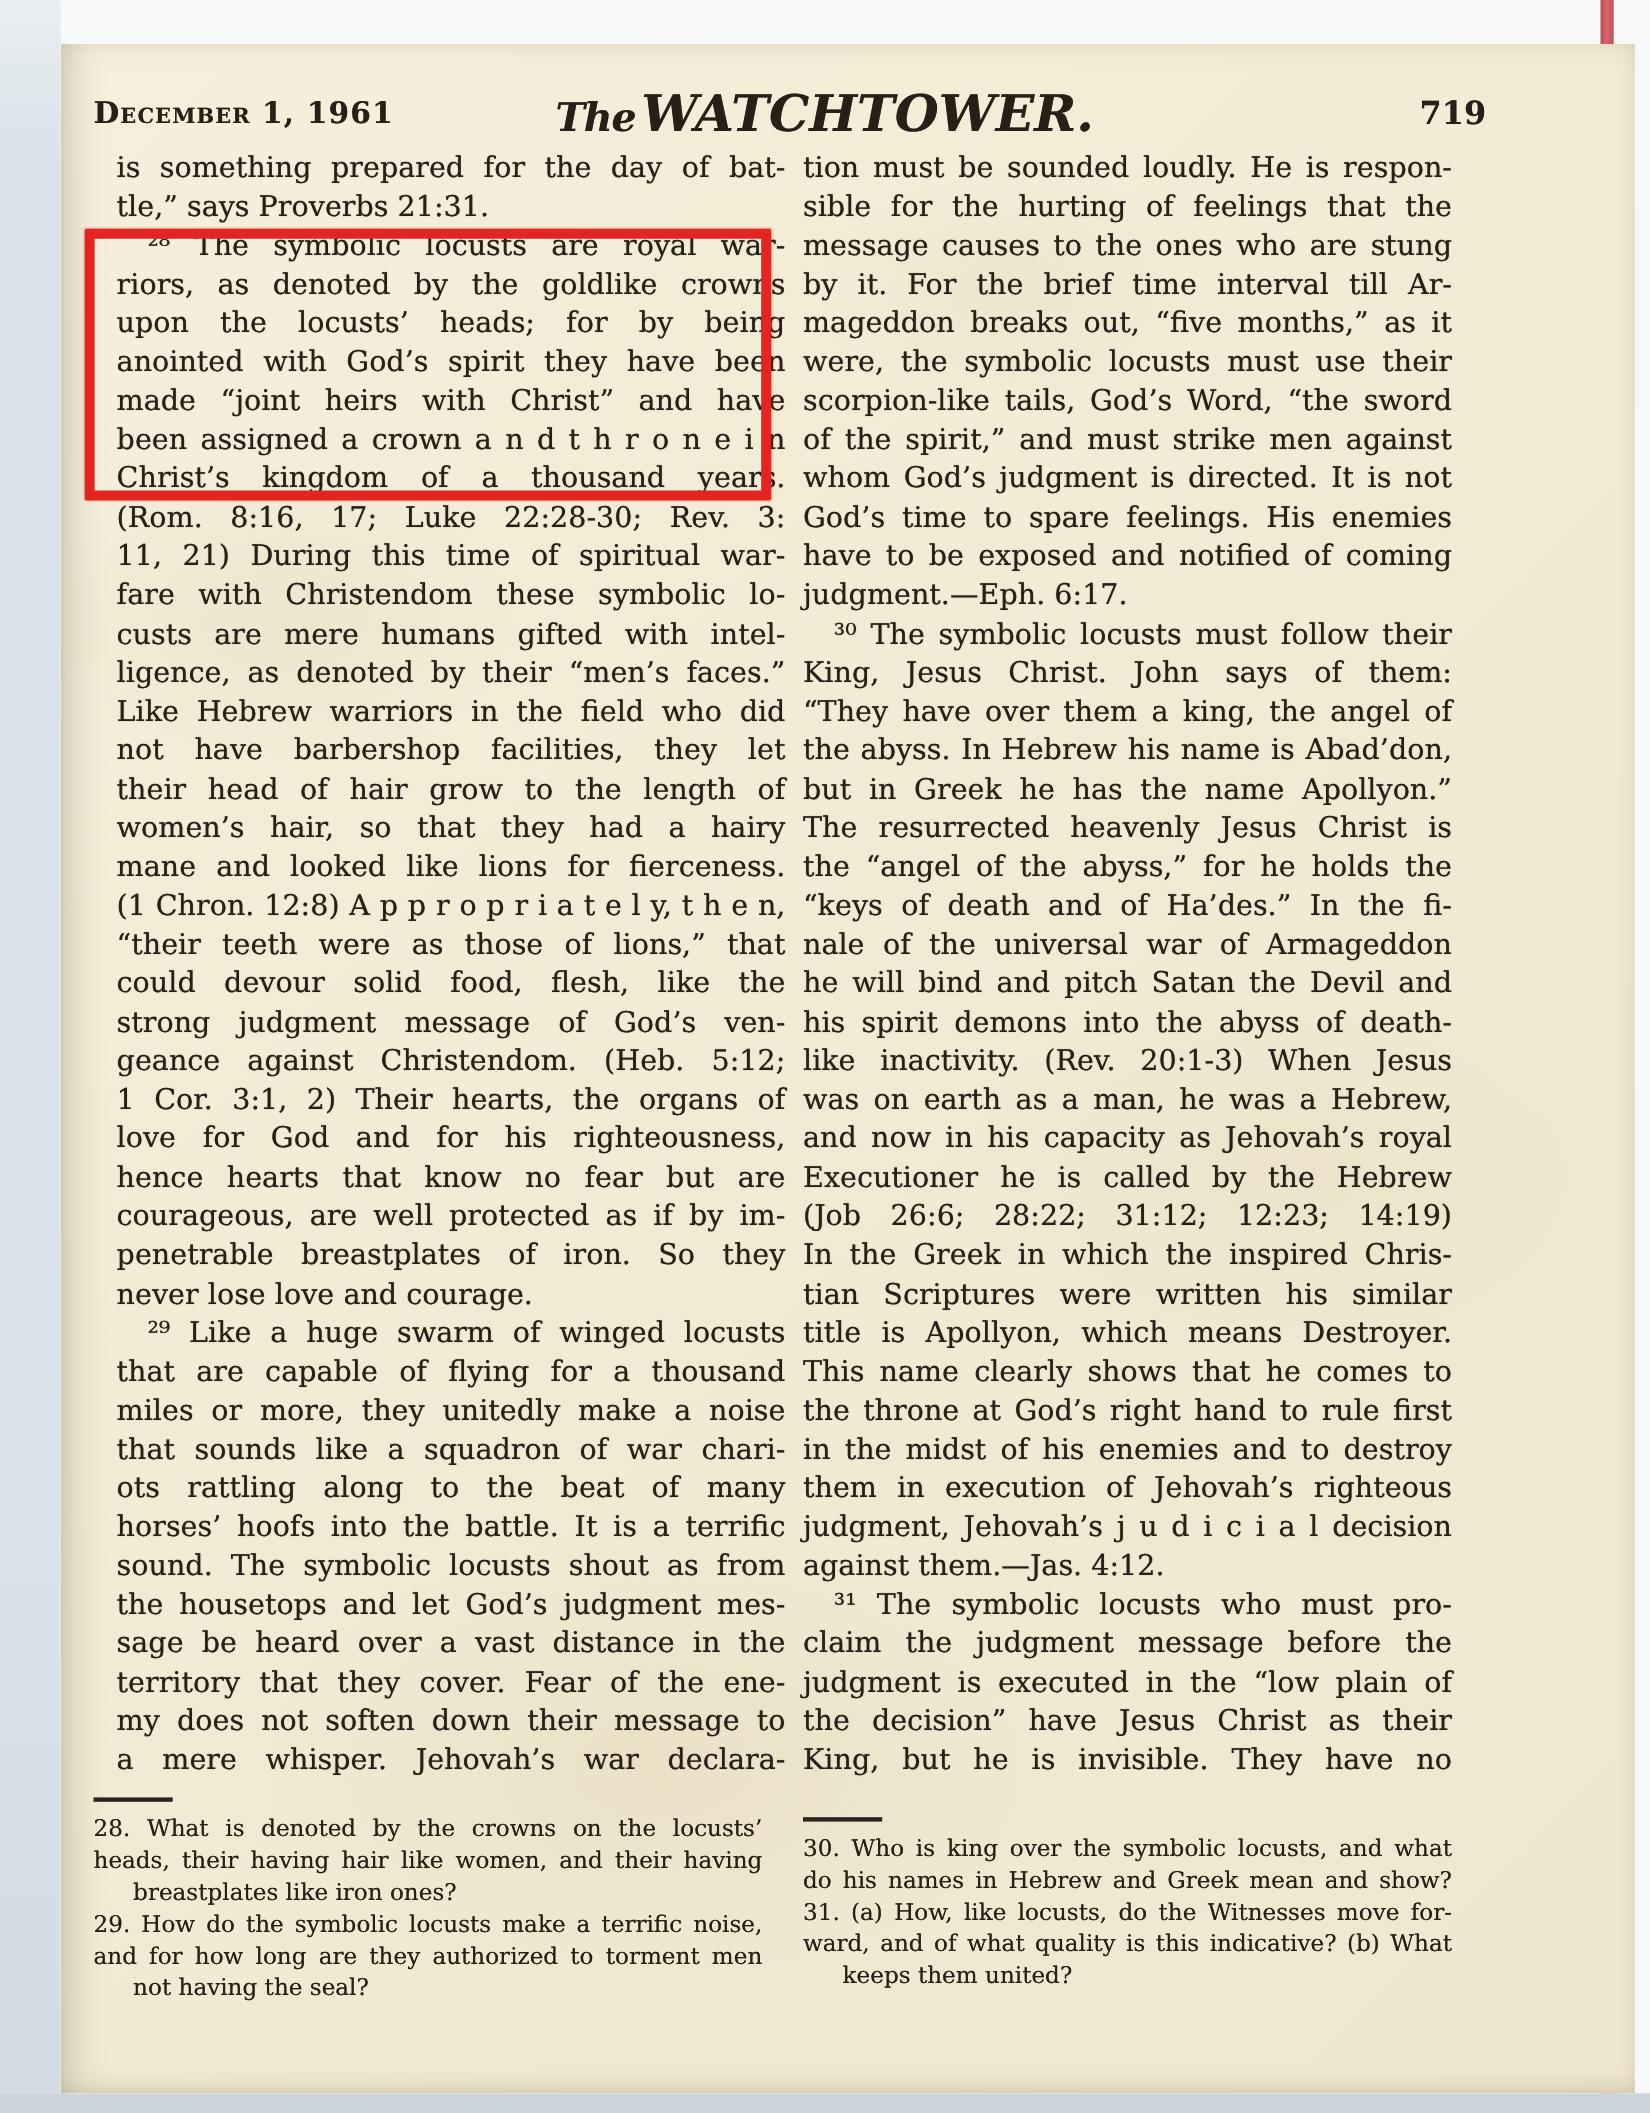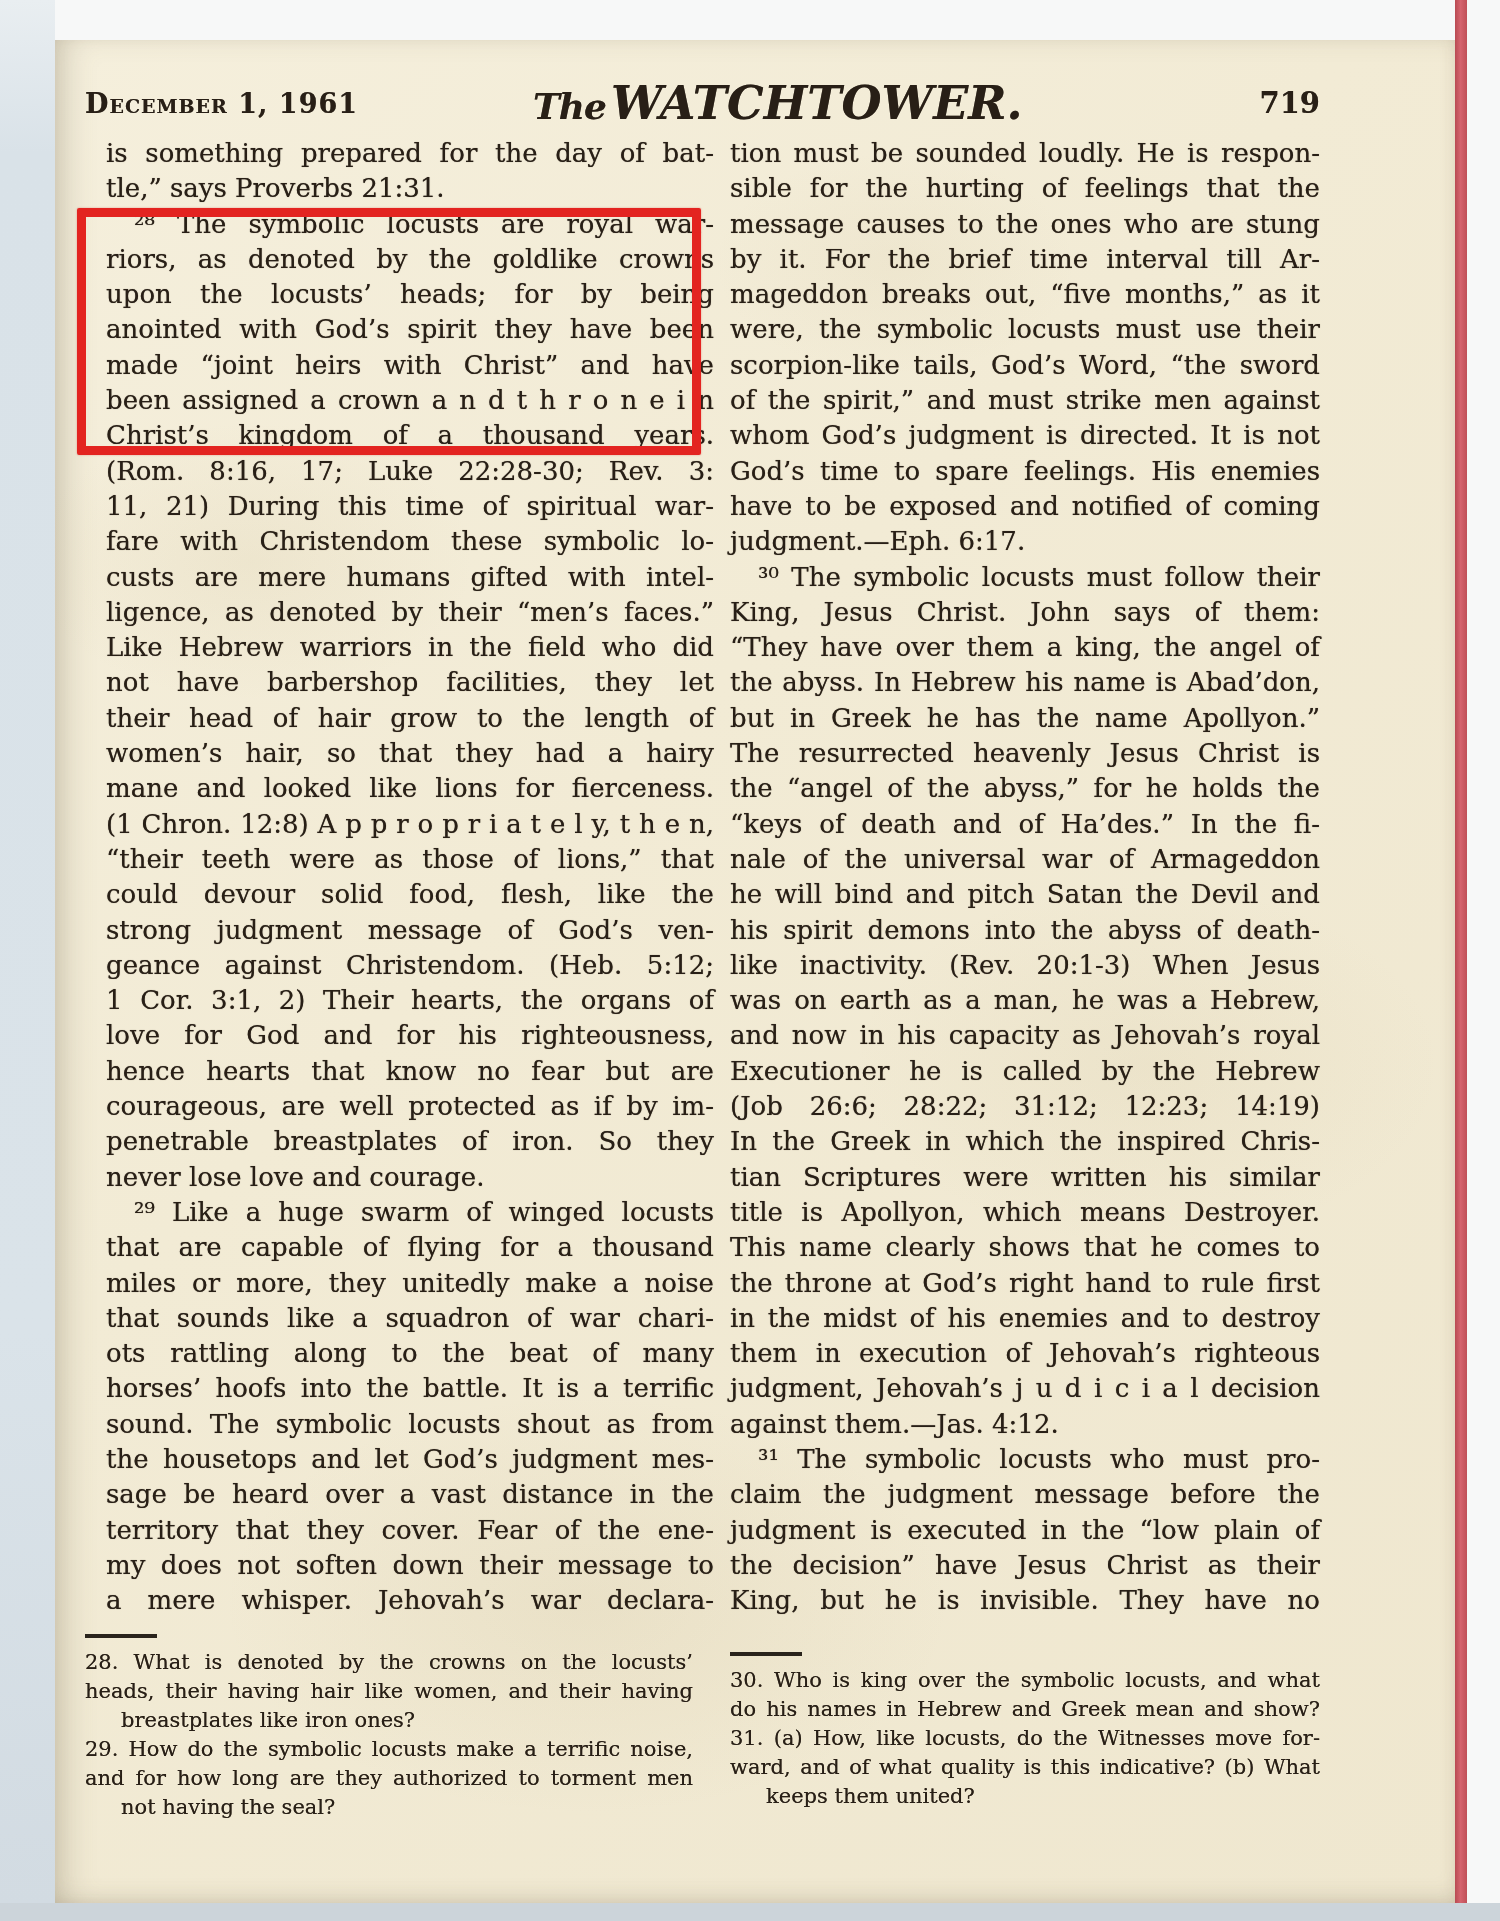--- a/index.html
+++ b/index.html
@@ -20,29 +20,29 @@
     box-shadow:inset 20px 0 34px -14px rgba(110,100,78,.32),
                inset -6px 0 18px -10px rgba(150,120,90,.25),
                inset 0 -12px 28px -14px rgba(110,100,80,.20);
   }
   .page::before{content:"";position:absolute;inset:0;pointer-events:none;
     background:
       radial-gradient(ellipse 320px 200px at 14% 28%, rgba(185,165,115,.10), transparent 70%),
       radial-gradient(ellipse 420px 260px at 78% 55%, rgba(185,165,115,.09), transparent 70%),
       radial-gradient(ellipse 520px 300px at 38% 84%, rgba(175,155,105,.11), transparent 70%),
       radial-gradient(ellipse 260px 160px at 60% 12%, rgba(185,165,115,.08), transparent 70%);}
-  .ink{color:#281f16;}
+  .ink{color:#281f16;padding-left:31px;}
   .header-date{
     position:absolute;left:30px;top:48px;font-size:27px;font-weight:700;
     font-variant:small-caps;letter-spacing:1px;
     text-shadow:0 0 .6px rgba(40,31,22,.65);
   }
   .masthead{position:absolute;left:450px;top:36px;width:420px;text-align:center;white-space:nowrap;
     text-shadow:0 0 .6px rgba(40,31,22,.65);}
-  .masthead .the{font-style:italic;font-weight:700;font-size:36px;letter-spacing:-1px;margin-left:28px;}
+  .masthead .the{font-style:italic;font-weight:700;font-size:36px;letter-spacing:-1px;}
   .masthead .name{font-weight:700;font-size:46px;letter-spacing:0px;font-style:italic;}
   .page-number{position:absolute;right:135px;top:46px;font-size:29px;font-weight:700;
     text-shadow:0 0 .6px rgba(40,31,22,.65);}
   .col{position:absolute;top:96px;text-shadow:0 0 .7px rgba(40,31,22,.75);}
   .col-left{left:30px;width:608px;margin-left:21px;}
   .col-right{left:675px;width:590px;}
   .line{font-size:26px;line-height:35.3px;text-align:justify;text-align-last:justify;white-space:normal;}
   .line.last{text-align-last:left;}
   .line.indent{text-indent:28px;}
   .fnblock{position:absolute;text-shadow:0 0 .6px rgba(40,31,22,.75);}

